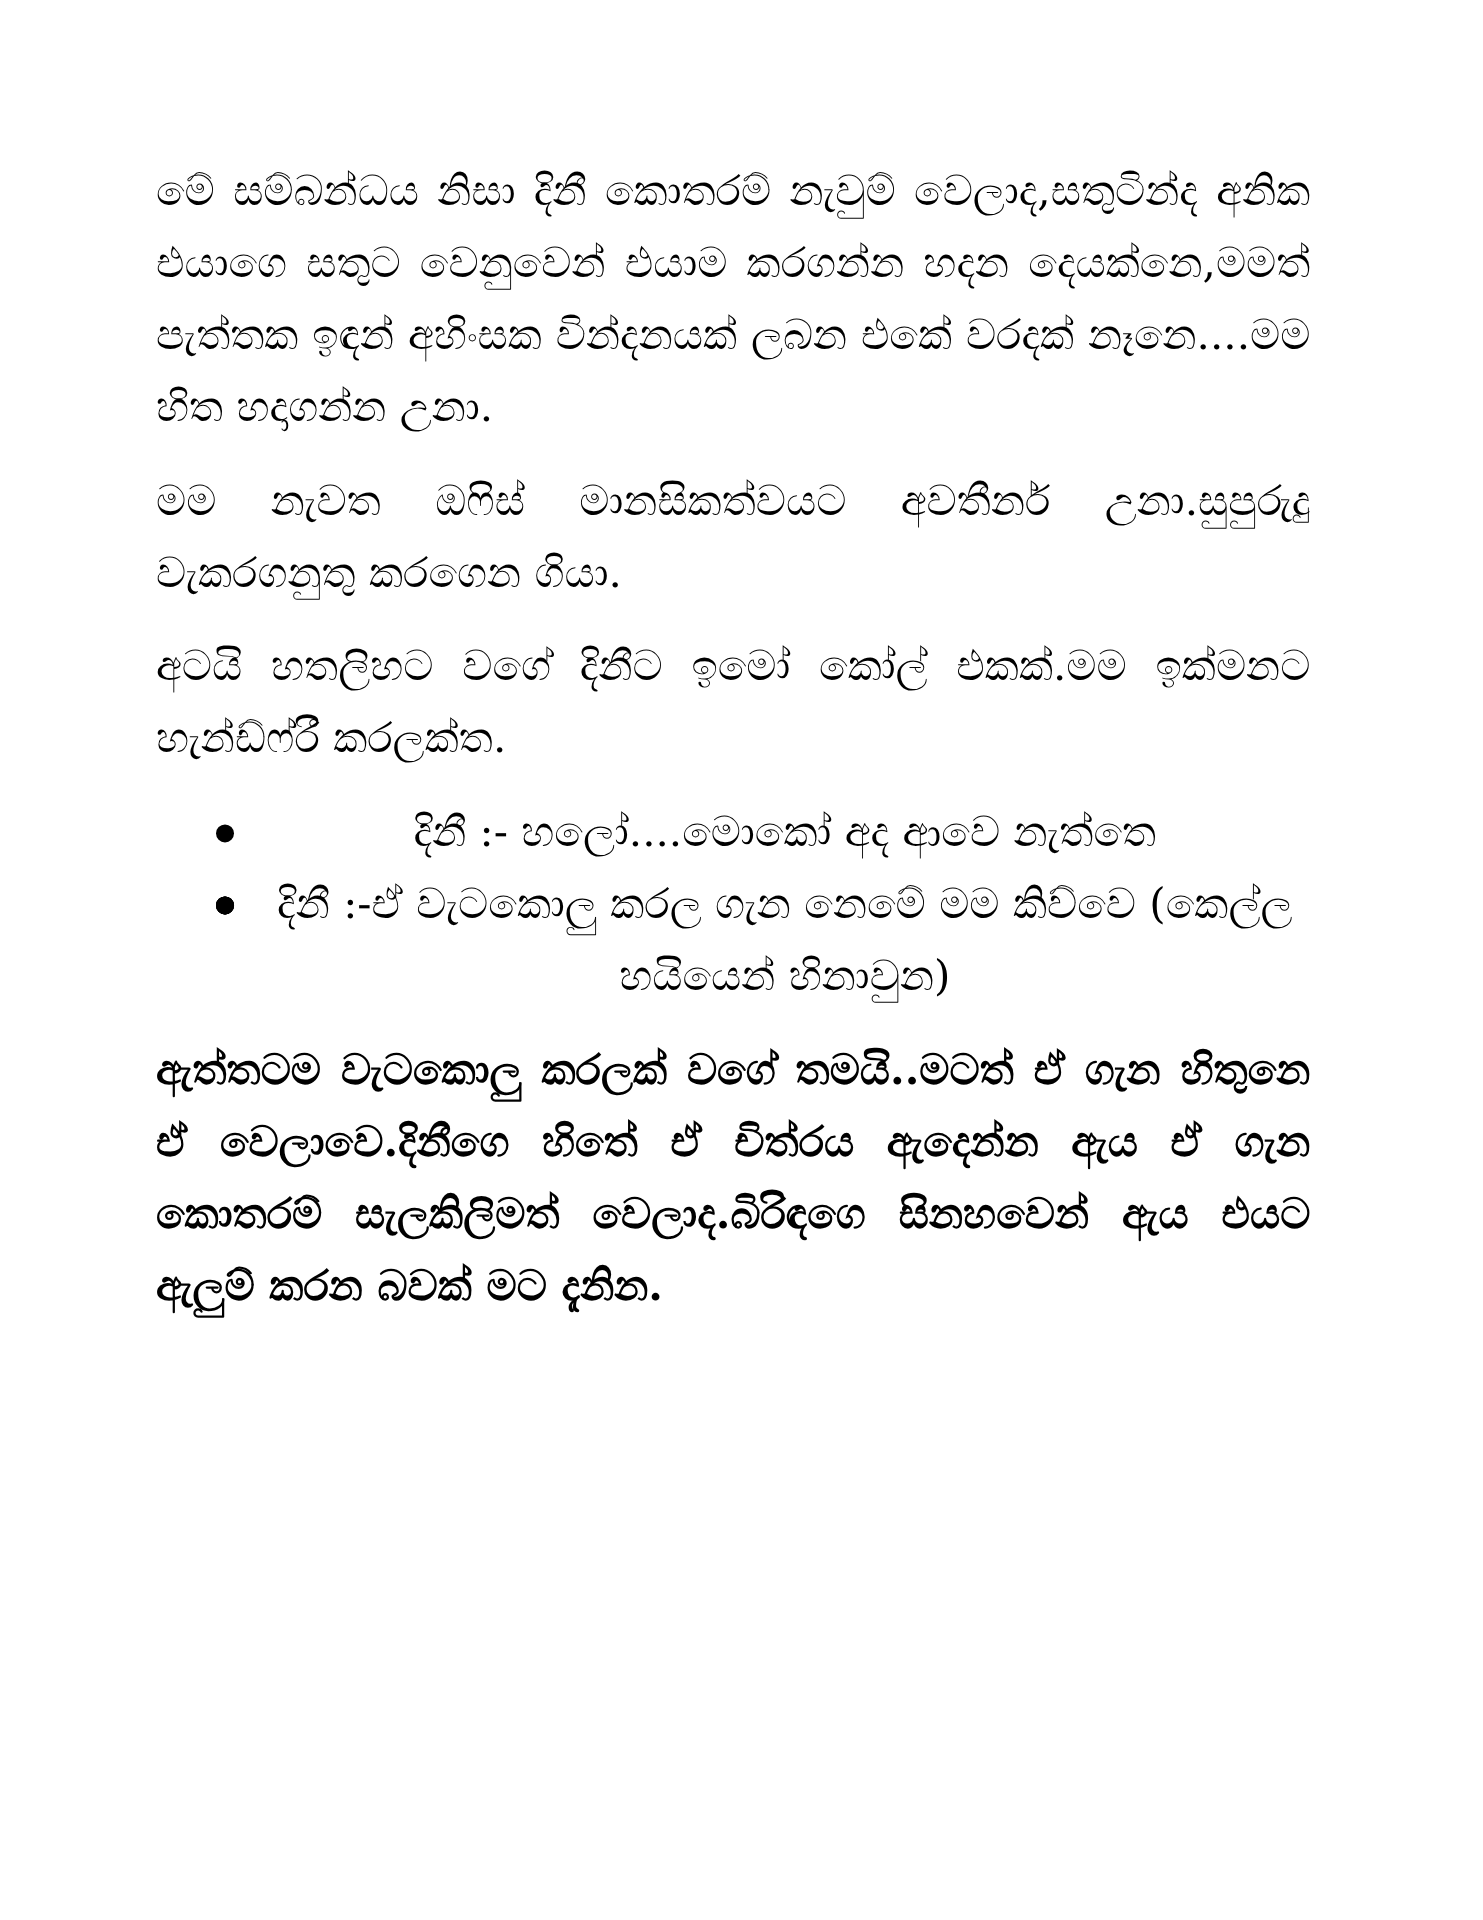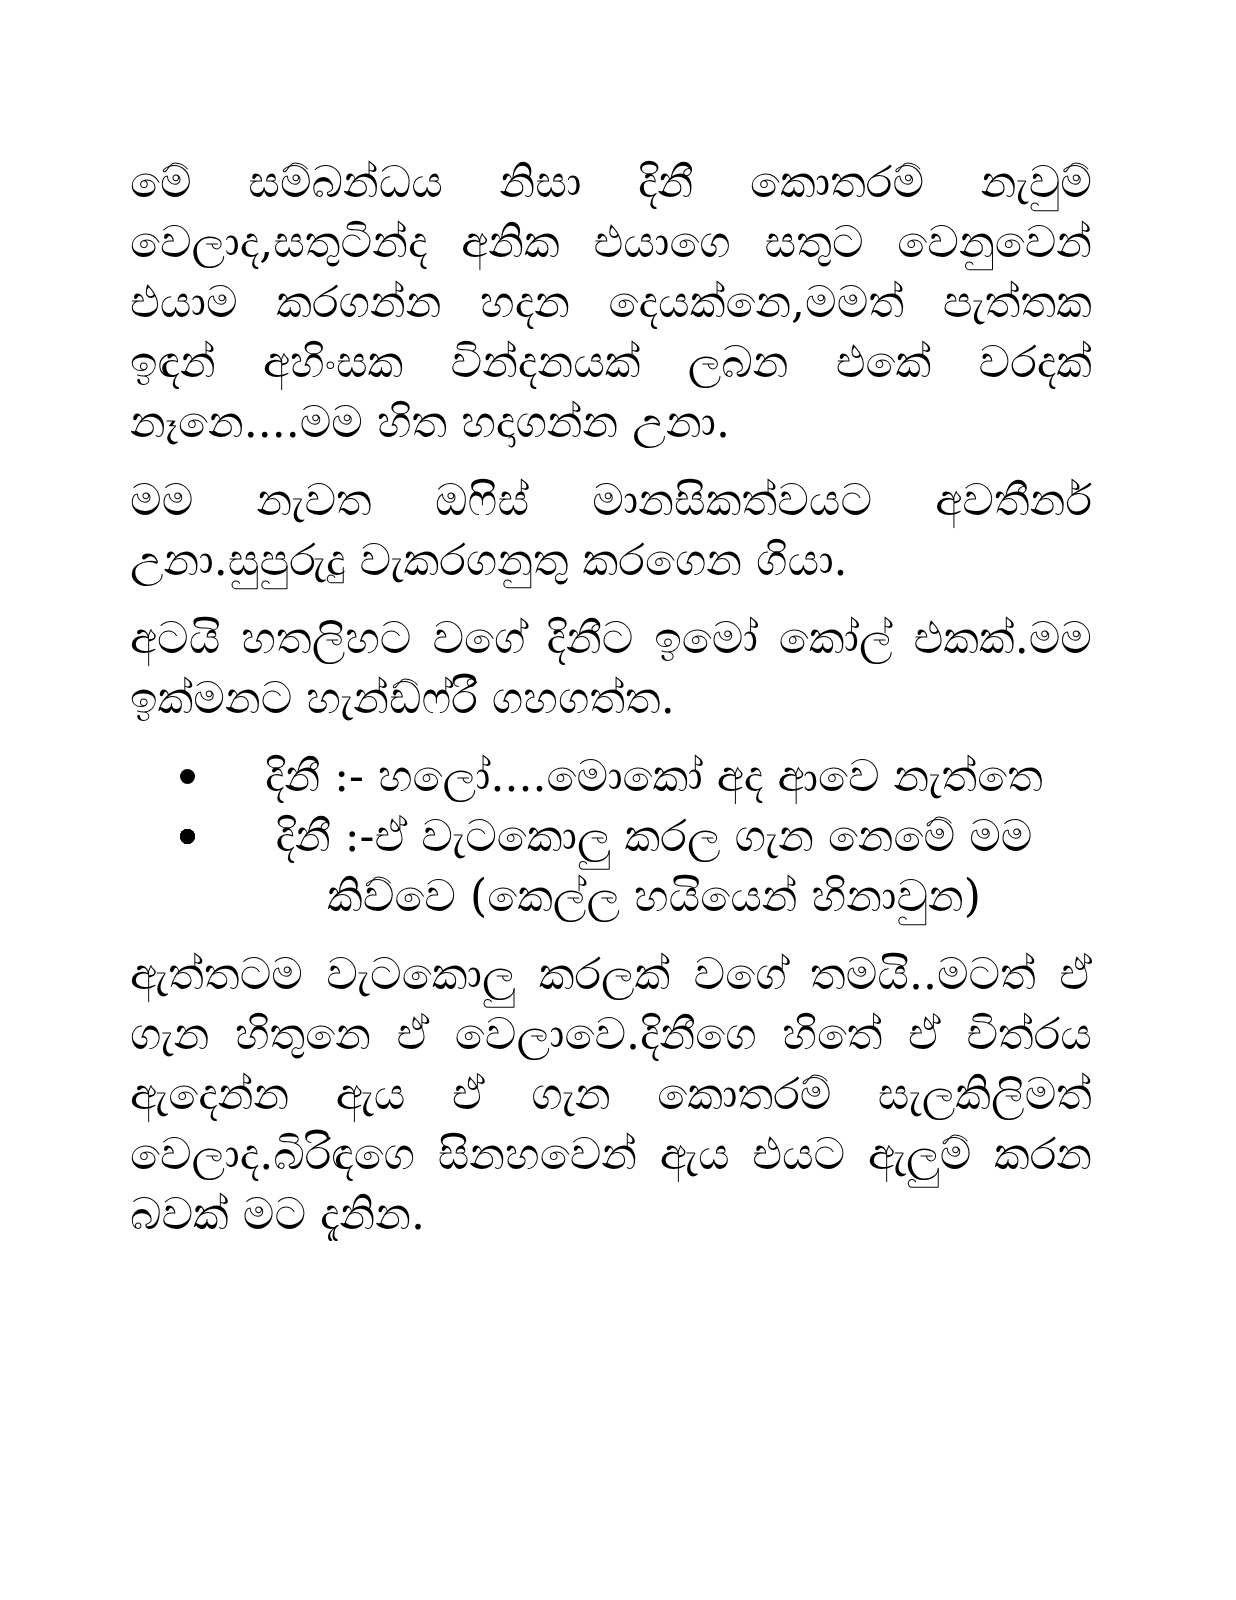--- a/index.html
+++ b/index.html
@@ -10,25 +10,25 @@
   .page {
     position: relative;
     width: 1236px;
     height: 1600px;
     background: #ffffff;
     overflow: hidden;
   }
   .doc {
     position: absolute;
     left: 130px;
-    top: 152px;
+    top: 130px;
     width: 962px;
     color: #000000;
     font-family: "DejaVu Serif", "Liberation Serif", serif;
-    font-size: 44px;
+    font-size: 35px;
     line-height: 60px;
     text-align: justify;
     text-justify: inter-word;
   }
   .doc p {
     margin: 0 0 18px 0;
   }
   ul.dialogue {
     list-style: none;
     margin: 0 0 18px 0;
@@ -44,33 +44,34 @@
     position: absolute;
     left: 50px;
     top: 23px;
     width: 15px;
     height: 15px;
     border-radius: 50%;
     background: #000000;
   }
   .closing {
     margin-bottom: 0;
+    font-weight: bold;
   }
 </style>
 </head>
 <body>
 
 <div class="page">
   <div class="doc">
 
     <p>මේ සම්බන්ධය නිසා දිනී කොතරම් නැවුම් වෙලාද,සතුටින්ද අනික එයාගෙ සතුට වෙනුවෙන් එයාම කරගන්න හදන දෙයක්නෙ,මමත් පැත්තක ඉඳන් අහිංසක වින්දනයක් ලබන එකේ වරදක් නෑනෙ....මම හිත හදාගන්න උනා.</p>
 
     <p>මම නැවත ඔෆිස් මානසිකත්වයට අවතීර්න උනා.සුපුරුදු වැකරගනුතු කරගෙන ගියා.</p>
 
-    <p>අටයි හතලිහට වගේ දිනීට ඉමෝ කෝල් එකක්.මම ඉක්මනට හැන්ඩ්ෆ්රී ගහගත්ත.</p>
+    <p>අටයි හතලිහට වගේ දිනීට ඉමෝ කෝල් එකක්.මම ඉක්මනට හැන්ඩ්ෆ්රී කරලක්ත.</p>
 
     <ul class="dialogue">
       <li>
         <span class="bullet"></span>
         <span>දිනී  :- හලෝ....මොකෝ අද ආවෙ නැත්තෙ</span>
       </li>
       <li>
         <span class="bullet"></span>
       </li>
       <li>

